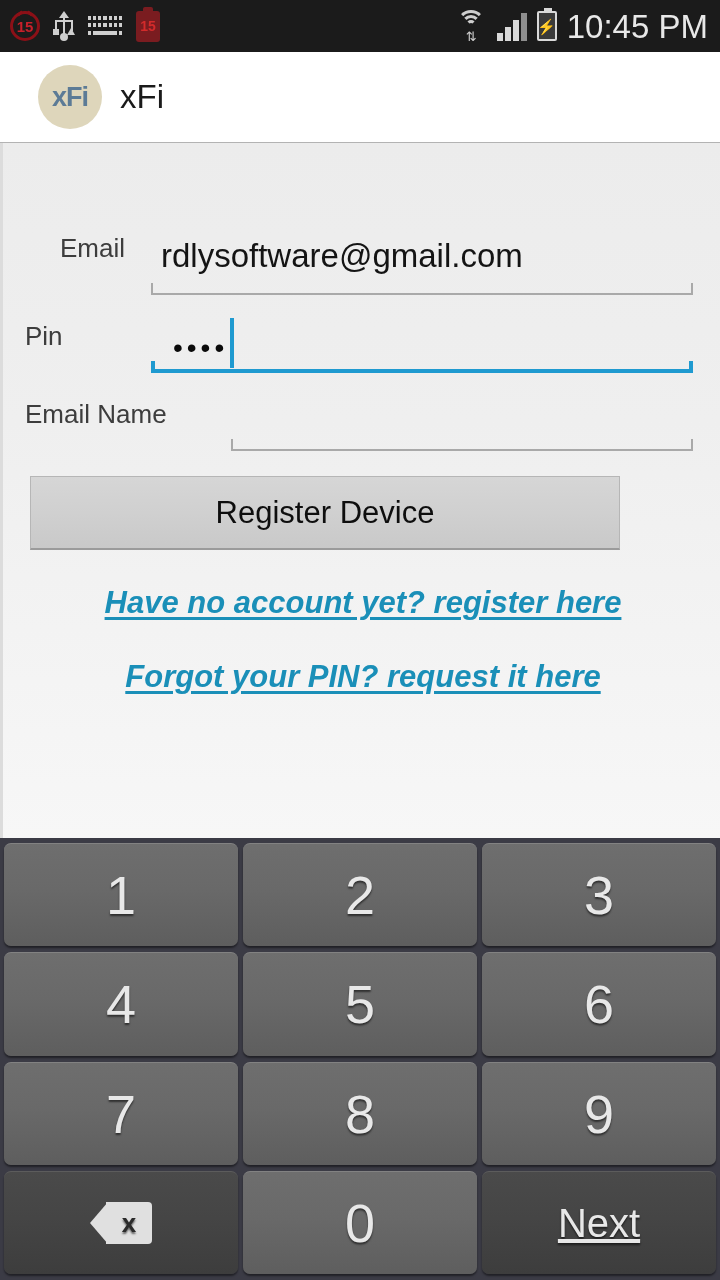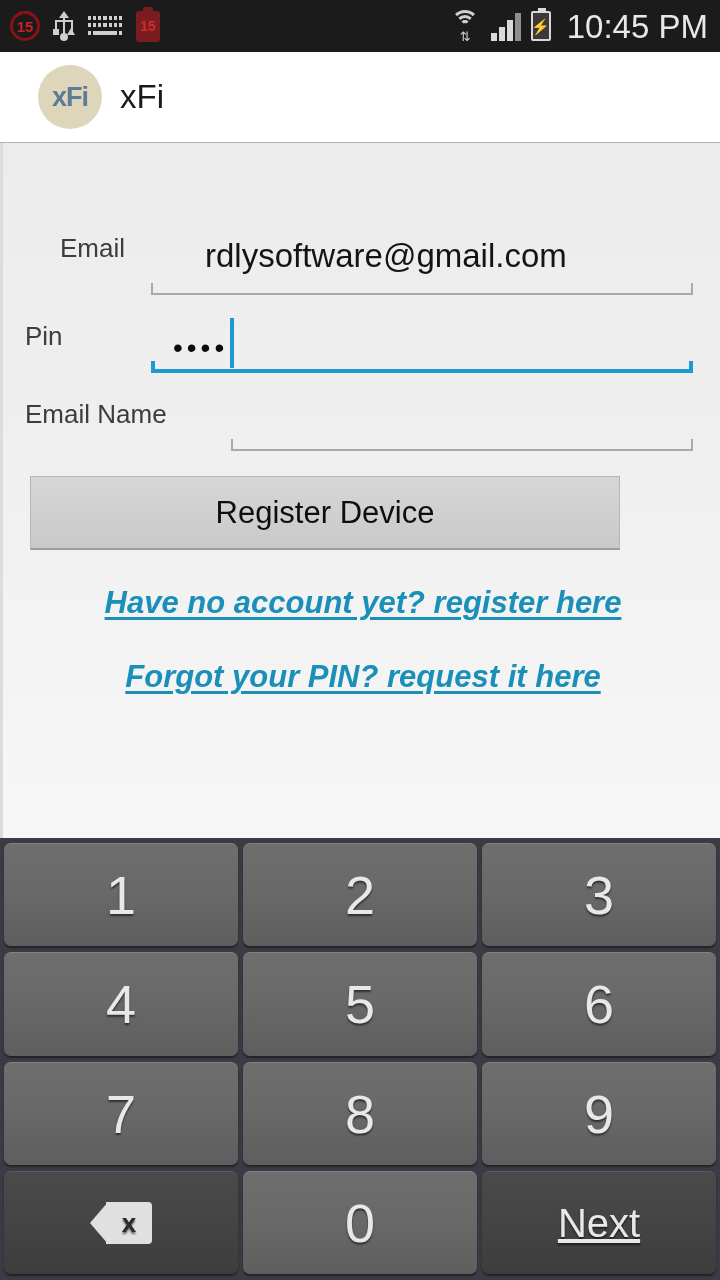--- a/index.html
+++ b/index.html
@@ -122,21 +122,21 @@
   }
   .icon-battchg::before {
     content: ""; position: absolute; top: -5px; left: 5px;
     width: 8px; height: 3px; background: #d9d9d9;
   }
   .icon-battchg .bolt { font-size: 15px; color: #f0f0f0; line-height: 1; }
 
   .clock {
     color: #e8e8e8; font-size: 33px; line-height: 1;
     font-family: "Liberation Sans", sans-serif; letter-spacing: 0px;
-    margin-left: 6px;
+    margin-left: 0;
   }
 
   
   .appbar {
     position: absolute; left: 0; top: 52px; width: 720px; height: 91px;
     background: #ffffff; display: flex; align-items: center; padding-left: 38px;
     border-bottom: 1px solid #b3b3b3;
   }
   .app-logo {
     width: 64px; height: 64px; border-radius: 50%;
@@ -155,21 +155,21 @@
   .section-title {
     position: absolute; left: 22px; top: 28px;
     font-size: 26px; color: #4c4c4c;
   }
   .row { position: absolute; left: 0; width: 720px; }
   .row .lbl {
     position: absolute; left: 22px; font-size: 26px; color: #3d3d3d;
   }
   .field { position: absolute; }
   .field .val {
-    font-size: 33px; color: #141414; white-space: nowrap; margin-left: 44px;
+    font-size: 33px; color: #141414; white-space: nowrap;
   }
   .underline {
     position: absolute; left: 0; bottom: 0; height: 12px; width: 100%;
     border-bottom: 2px solid #a9a9a9;
     border-left: 2px solid #a9a9a9; border-right: 2px solid #a9a9a9;
   }
   .underline.focused {
     border-bottom: 4px solid #1f9ad0;
     border-left: 4px solid #1f9ad0; border-right: 4px solid #1f9ad0;
   }

